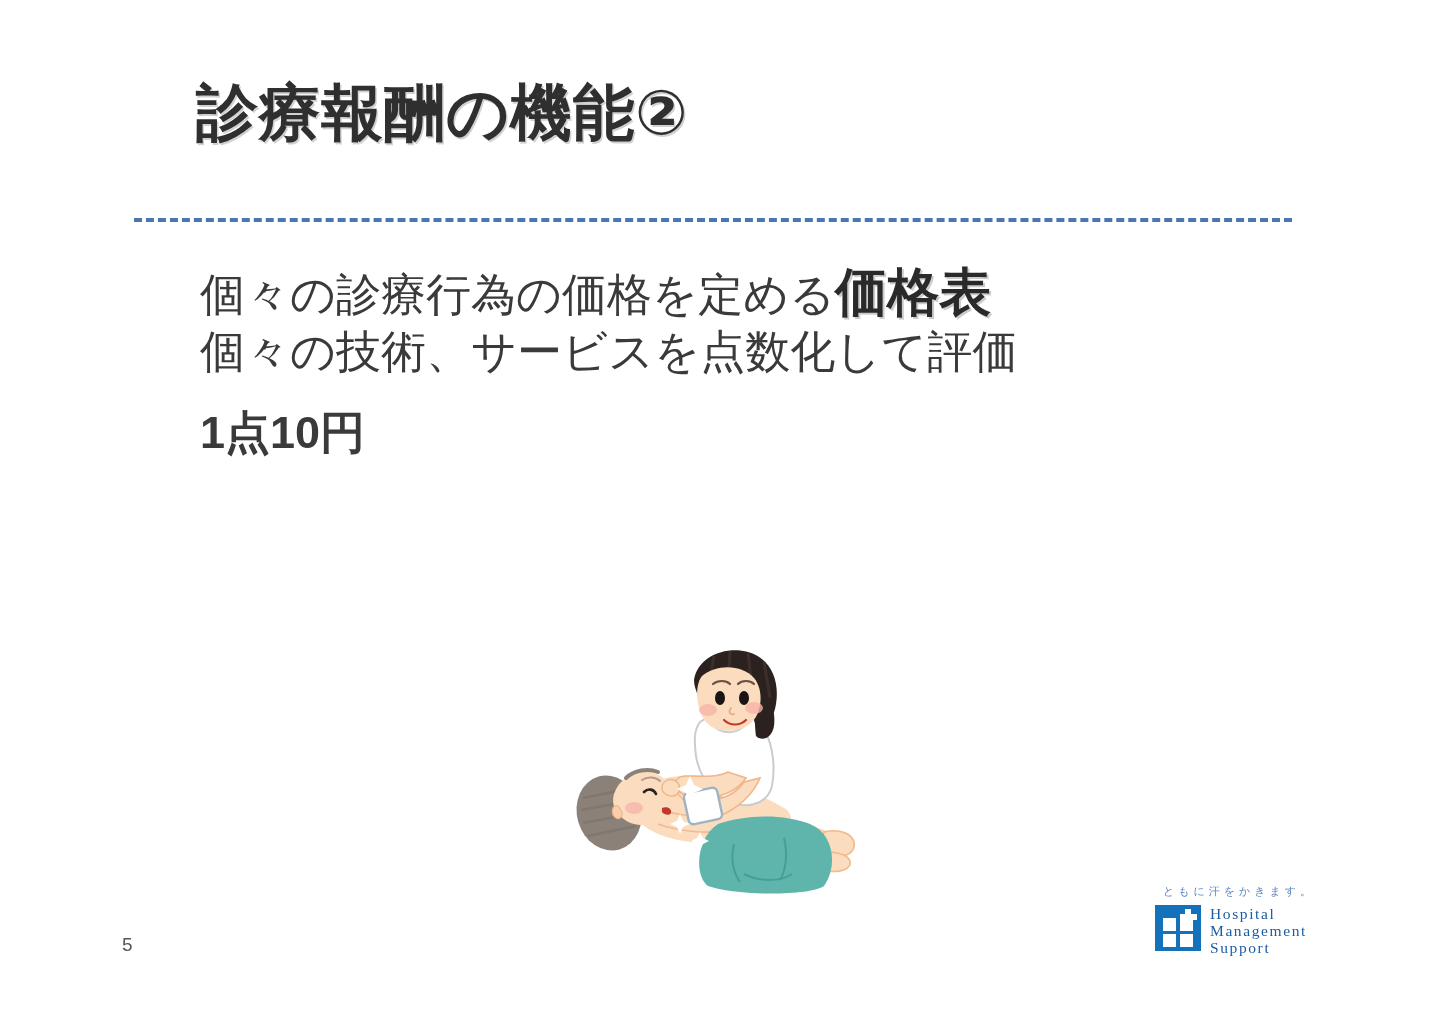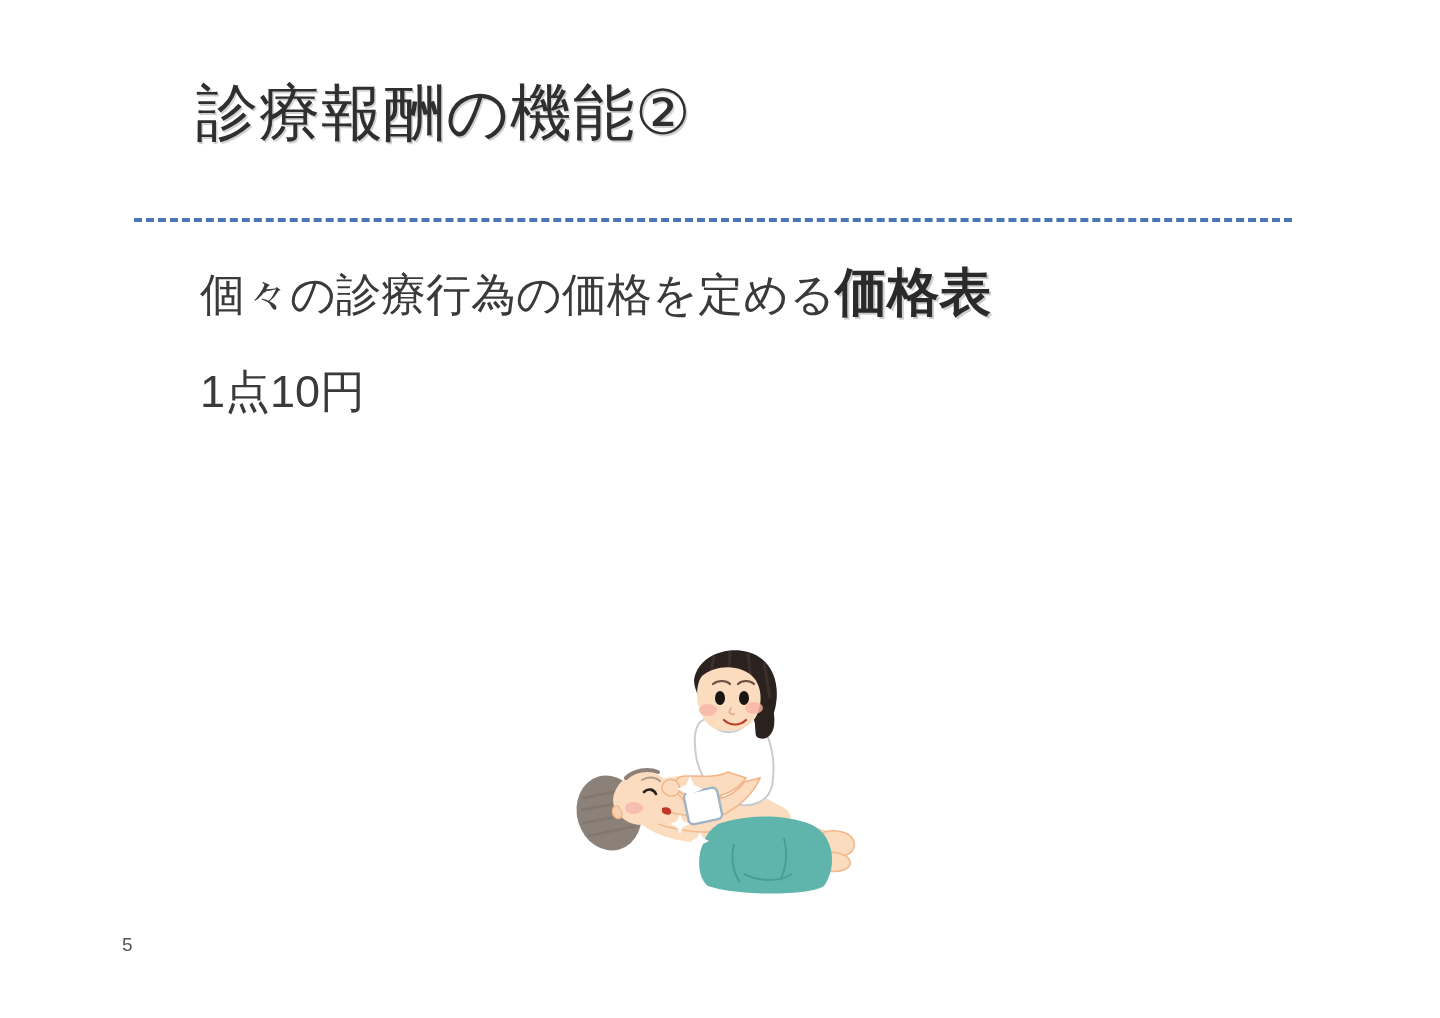--- a/index.html
+++ b/index.html
@@ -20,21 +20,21 @@
 
   
   .slide-title {
     position: absolute;
     left: 196px;
     top: 78px;
     font-size: 62px;
     line-height: 1.12;
     color: #2f2f2f;
     letter-spacing: 0.5px;
-    font-weight: 400;
+    font-weight: 700;
     white-space: nowrap;
     text-shadow: 1.5px 1.5px 0 rgba(0,0,0,0.18);
   }
 
   
   .divider {
     position: absolute;
     left: 134px;
     top: 218px;
     width: 1158px;
@@ -51,21 +51,22 @@
     color: #3a3a3a;
   }
   .body-line {
     font-size: 45px;
     line-height: 57px;
     white-space: nowrap;
     color: #3a3a3a;
     font-weight: 400;
   }
   .body-line.gap-before {
-    margin-top: 40px;
+    margin-top: 24px;
+    font-weight: bold;
   }
   .emph {
     font-weight: 700;
     font-size: 52px;
     color: #2a2a2a;
     text-shadow: 2px 2px 0 rgba(0,0,0,0.2);
   }
   .sup {
     font-size: 0.55em;
     vertical-align: super;
@@ -153,20 +154,21 @@
   <div class="slide-title">診療報酬の機能②</div>
 
   <div class="divider"></div>
 
   <div class="body-block">
 
     <div class="body-line">
       <span>個々の診療行為の価格を定める</span><span class="emph">価格表</span>
     </div>
 
+    <div class="body-line">個々の技術、サービスを点数化して評価</div>
 
     <div class="body-line gap-before">1点10円</div>
 
 
 
   </div>
 
   <div class="illustration">
     <svg viewBox="0 0 340 270" xmlns="http://www.w3.org/2000/svg">
 
@@ -250,14 +252,32 @@
       <g fill="#ffffff">
         <path d="M142 148 l4 9 9 4 -9 4 -4 9 -4 -9 -9 -4 9 -4 z"></path>
         <path d="M132 186 l3 7 7 3 -7 3 -3 7 -3 -7 -7 -3 7 -3 z"></path>
         <path d="M152 204 l3 6 6 3 -6 3 -3 6 -3 -6 -6 -3 6 -3 z"></path>
       </g>
     </svg>
   </div>
 
   <div class="page-number">5</div>
 
+  <div class="logo">
+    <div class="logo-tagline">ともに汗をかきます。</div>
+    <div class="logo-row">
+      <div class="logo-mark">
+        <span class="sq a"></span>
+        <span class="sq b"></span>
+        <span class="sq c"></span>
+        <span class="sq d"></span>
+        <span class="cross-h"></span>
+        <span class="cross-v"></span>
+      </div>
+      <div class="logo-text">
+        <div>Hospital</div>
+        <div>Management</div>
+        <div>Support</div>
+      </div>
+    </div>
+  </div>
 
 </div>
 
 </body></html>

